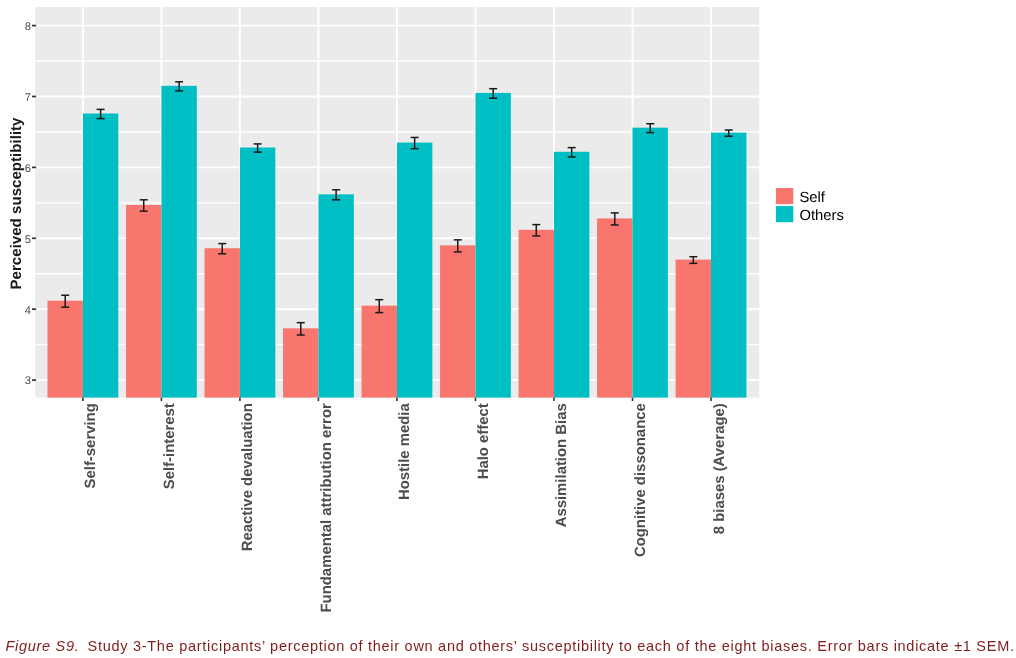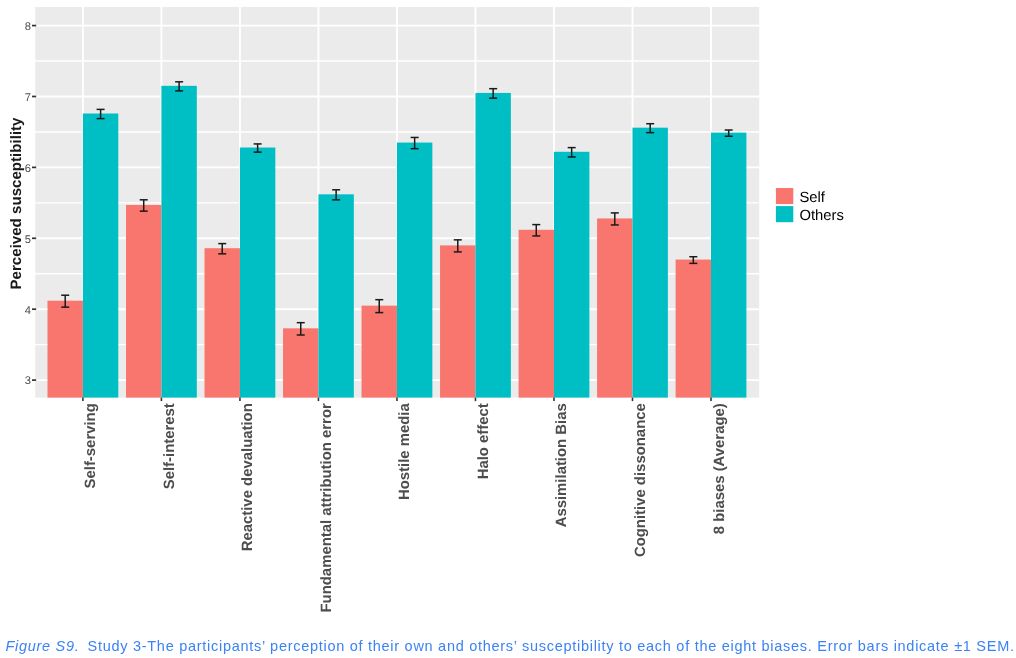--- a/index.html
+++ b/index.html
@@ -1,20 +1,20 @@
 <!DOCTYPE html>
 <html><head>
 <meta charset="utf-8">
 <style>
   html,body{margin:0;padding:0;-webkit-font-smoothing:antialiased;}
   svg text{-webkit-font-smoothing:antialiased;text-rendering:geometricPrecision;}
   body{width:1016px;height:658px;background:#ffffff;font-family:"Liberation Sans",sans-serif;overflow:hidden;position:relative;}
   #figure{position:absolute;left:0;top:0;width:1016px;height:658px;}
   #chart-svg{position:absolute;left:0;top:0;}
-  #caption{position:absolute;left:5.4px;top:639px;width:1010px;font-family:"Liberation Sans",sans-serif;font-size:14.5px;letter-spacing:0.72px;color:#3b82f6;white-space:nowrap;line-height:14px;}
+  #caption{position:absolute;left:5.4px;top:639px;width:1010px;font-family:"Liberation Sans",sans-serif;font-size:14.5px;letter-spacing:0.72px;color:#7f1d1d;white-space:nowrap;line-height:14px;}
   #caption .fig-label{font-style:italic;}
 </style>
 </head>
 <body>
 
 <div id="figure">
   <svg id="chart-svg" width="1016" height="620" viewBox="0 0 1016 620">
     <rect id="panel-bg" fill="#ebebeb" x="35.2" y="7" width="724" height="390.6"></rect>
     <g id="grid-minor-y">
         <line x1="35.2" y1="344.6360864040661" x2="759.2" y2="344.6360864040661" stroke="#ffffff" stroke-width="1.4"></line>

